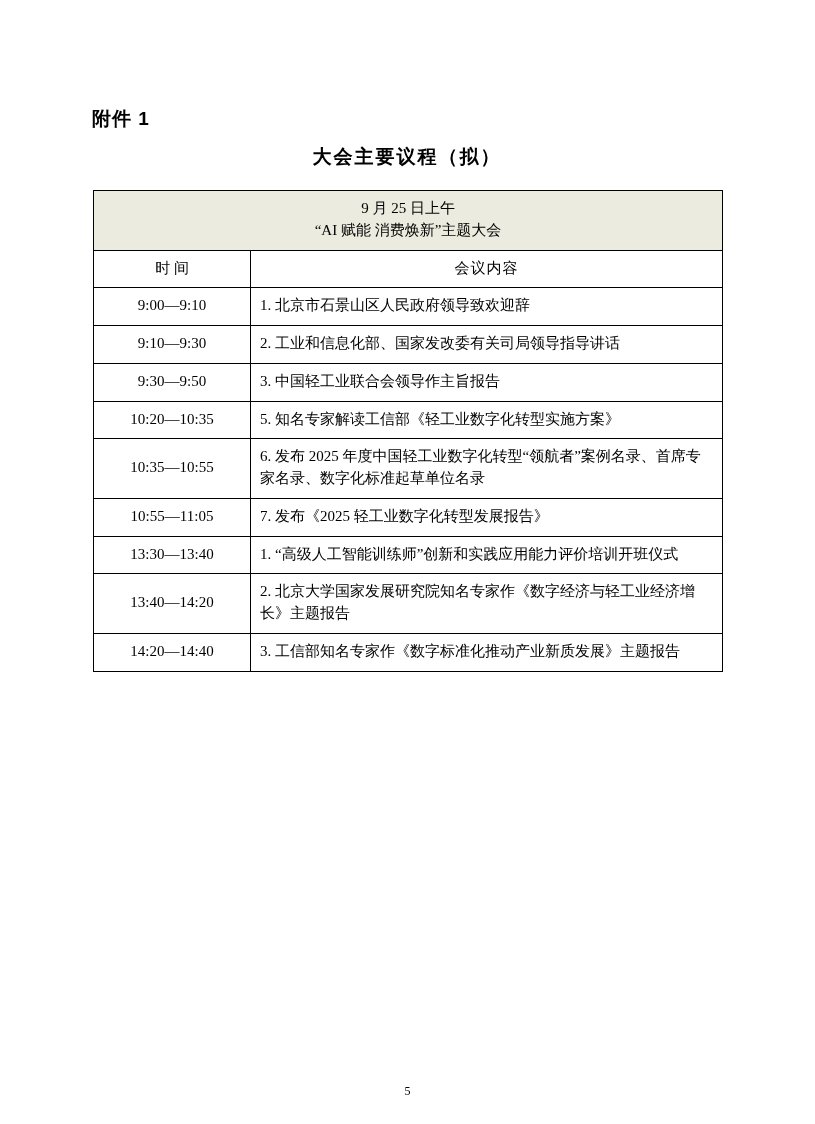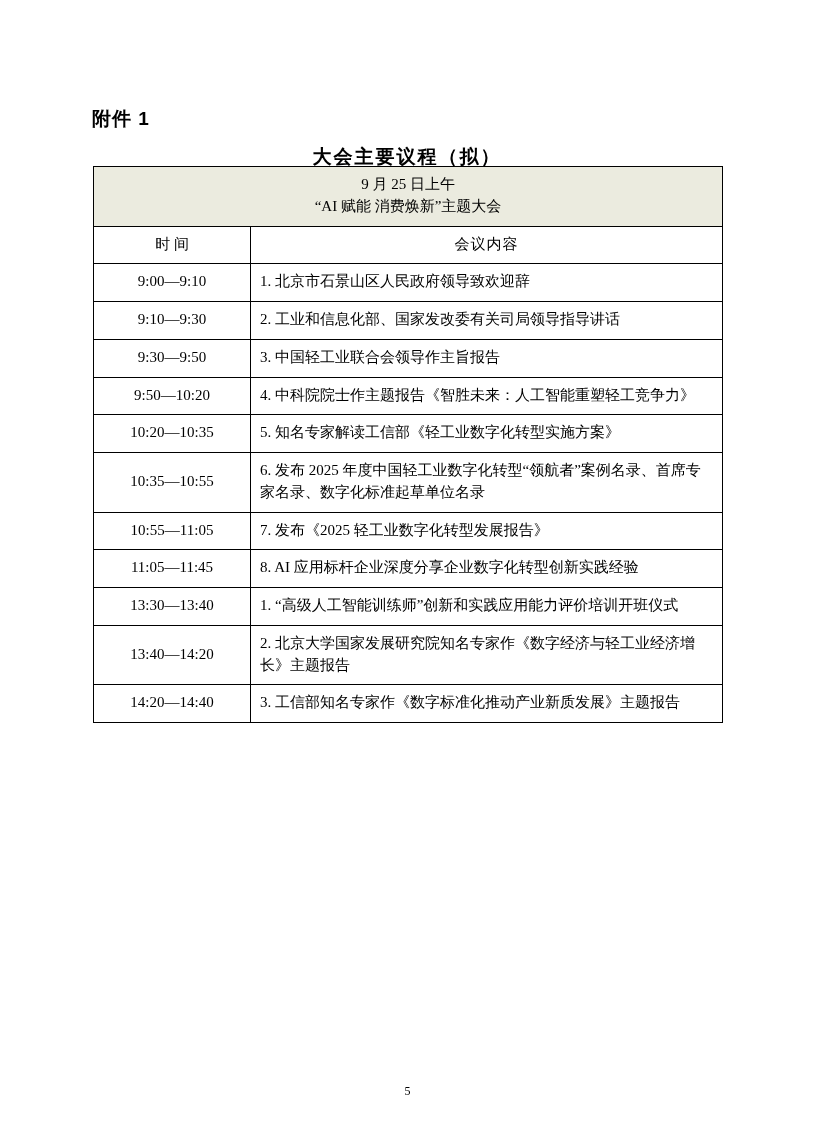--- a/index.html
+++ b/index.html
@@ -38,21 +38,21 @@
     width: 630px;
     text-align: center;
     font-family: "Liberation Sans", "DejaVu Sans", sans-serif;
     font-weight: bold;
     font-size: 19px;
     letter-spacing: 2px;
   }
   table.agenda {
     position: absolute;
     left: 93px;
-    top: 166px;
+    top: 190px;
     width: 629px;
     border-collapse: collapse;
     table-layout: fixed;
   }
   table.agenda td {
     border: 1px solid #000000;
     padding: 7px 9px 8px 9px;
     font-size: 15px;
     line-height: 1.45;
     vertical-align: middle;
@@ -123,38 +123,30 @@
       </tr>
       <tr>
         <td class="time">9:10—9:30</td>
         <td class="content">2. 工业和信息化部、国家发改委有关司局领导指导讲话</td>
       </tr>
       <tr>
         <td class="time">9:30—9:50</td>
         <td class="content">3. 中国轻工业联合会领导作主旨报告</td>
       </tr>
       <tr>
-        <td class="time">9:50—10:20</td>
-        <td class="content">4. 中科院院士作主题报告《智胜未来：人工智能重塑轻工竞争力》</td>
-      </tr>
-      <tr>
         <td class="time">10:20—10:35</td>
         <td class="content">5. 知名专家解读工信部《轻工业数字化转型实施方案》</td>
       </tr>
       <tr>
         <td class="time">10:35—10:55</td>
         <td class="content">6. 发布 2025 年度中国轻工业数字化转型“领航者”案例名录、首席专家名录、数字化标准起草单位名录</td>
       </tr>
       <tr>
         <td class="time">10:55—11:05</td>
         <td class="content">7. 发布《2025 轻工业数字化转型发展报告》</td>
-      </tr>
-      <tr>
-        <td class="time">11:05—11:45</td>
-        <td class="content">8. AI 应用标杆企业深度分享企业数字化转型创新实践经验</td>
       </tr>
 
 
       <tr>
         <td class="time">13:30—13:40</td>
         <td class="content">1. “高级人工智能训练师”创新和实践应用能力评价培训开班仪式</td>
       </tr>
       <tr>
         <td class="time">13:40—14:20</td>
         <td class="content">2. 北京大学国家发展研究院知名专家作《数字经济与轻工业经济增长》主题报告</td>

